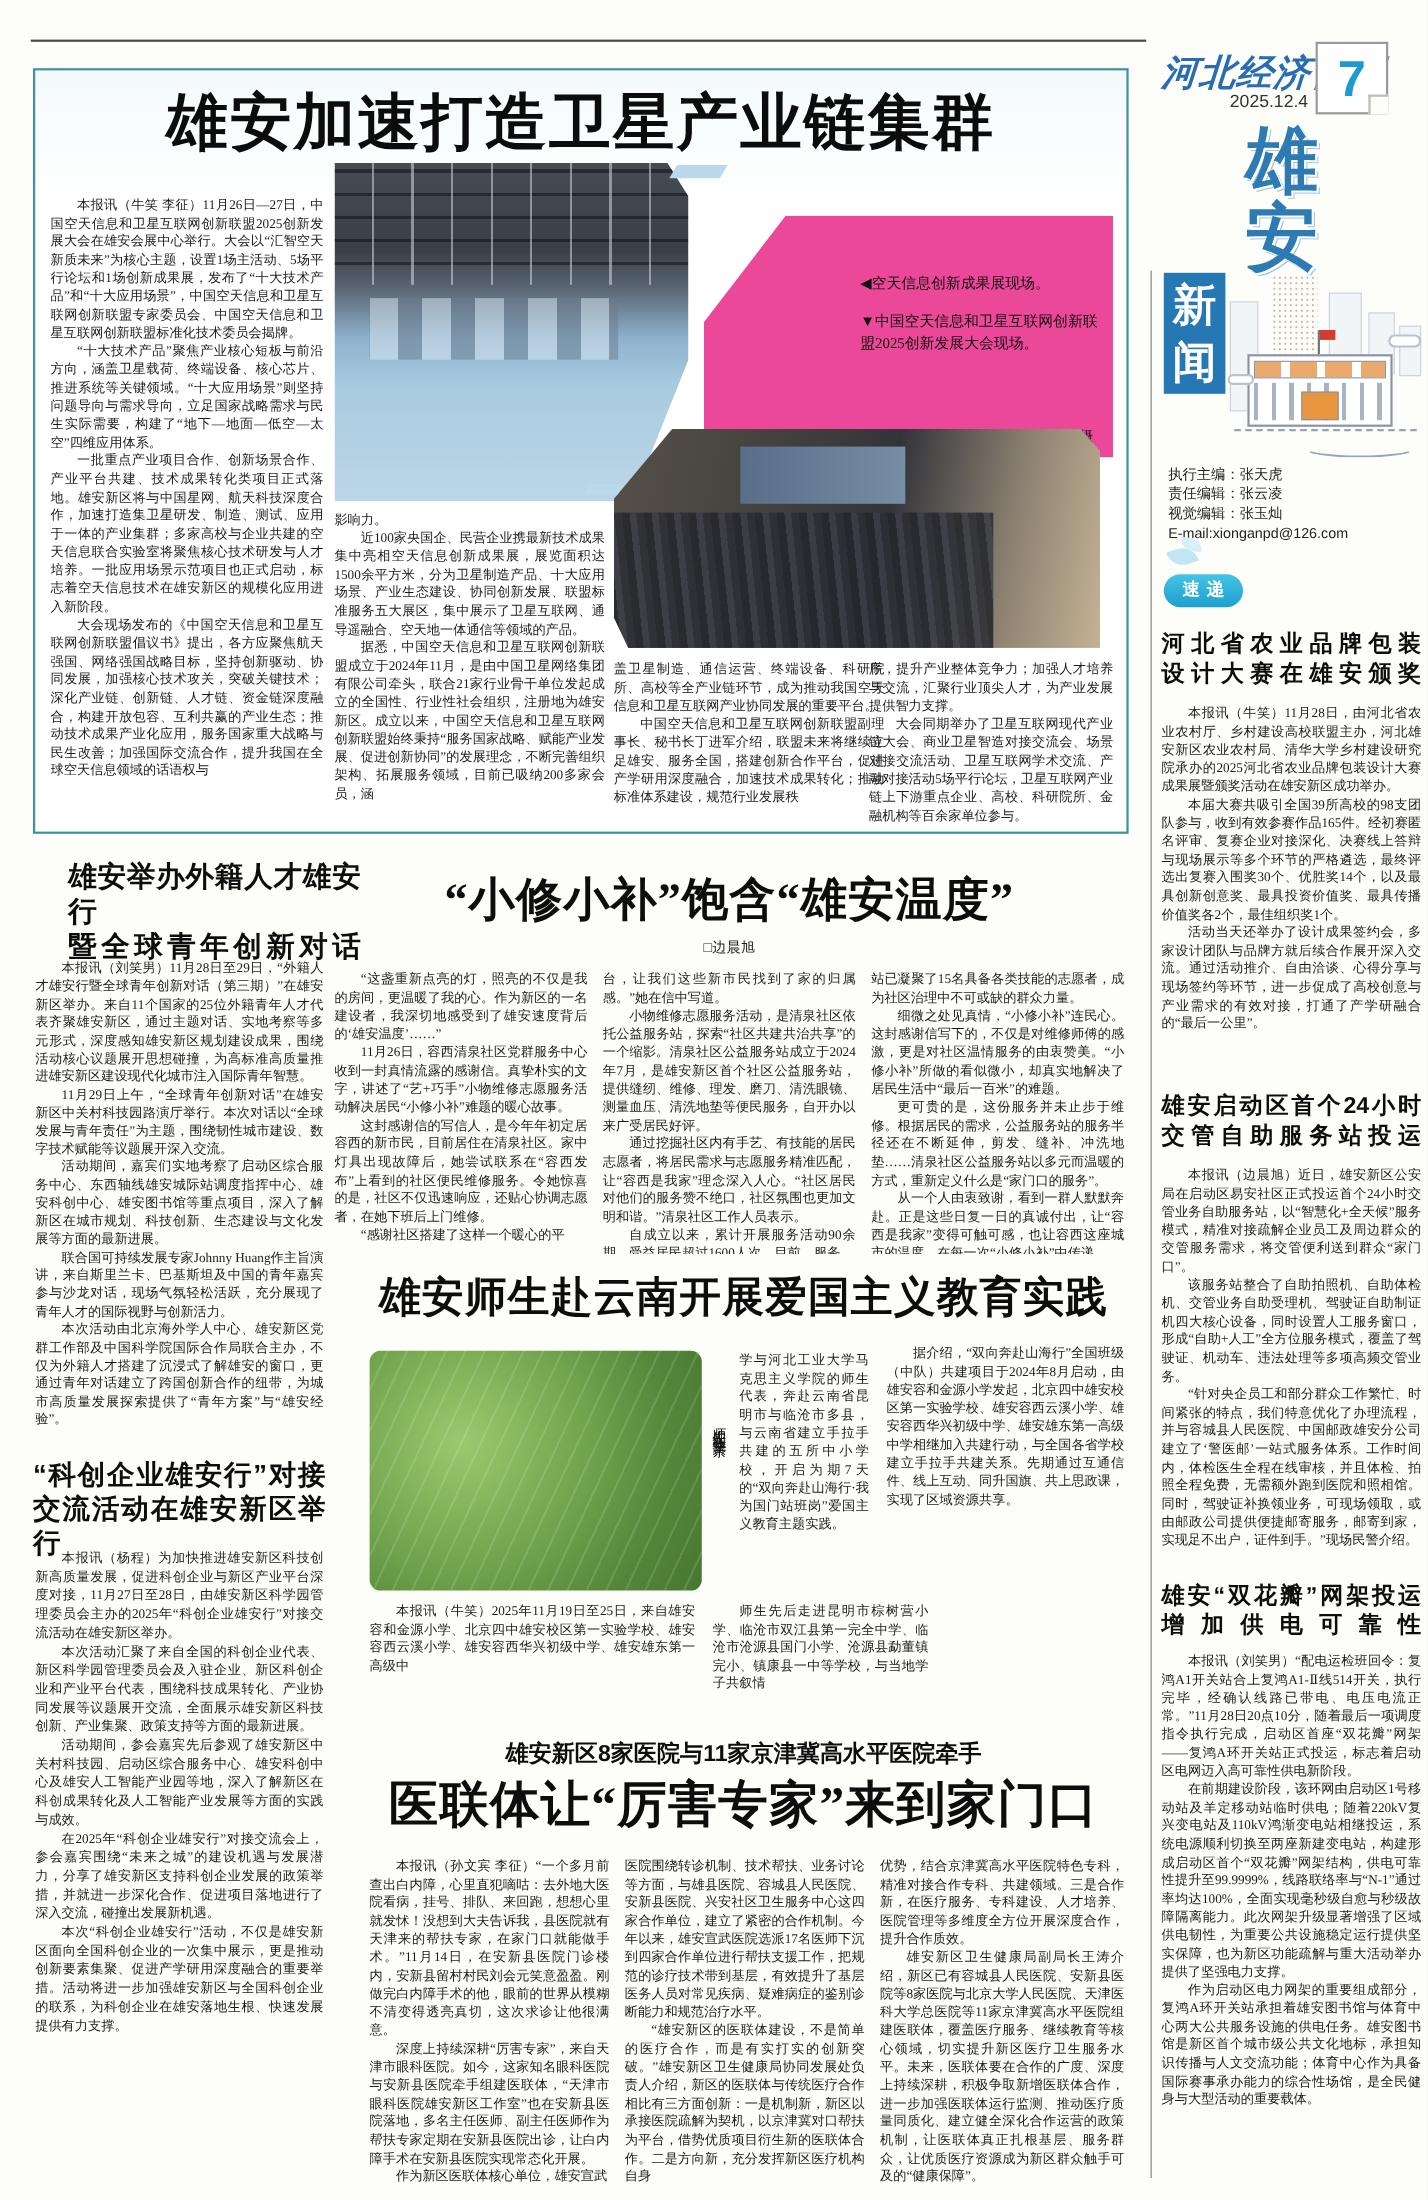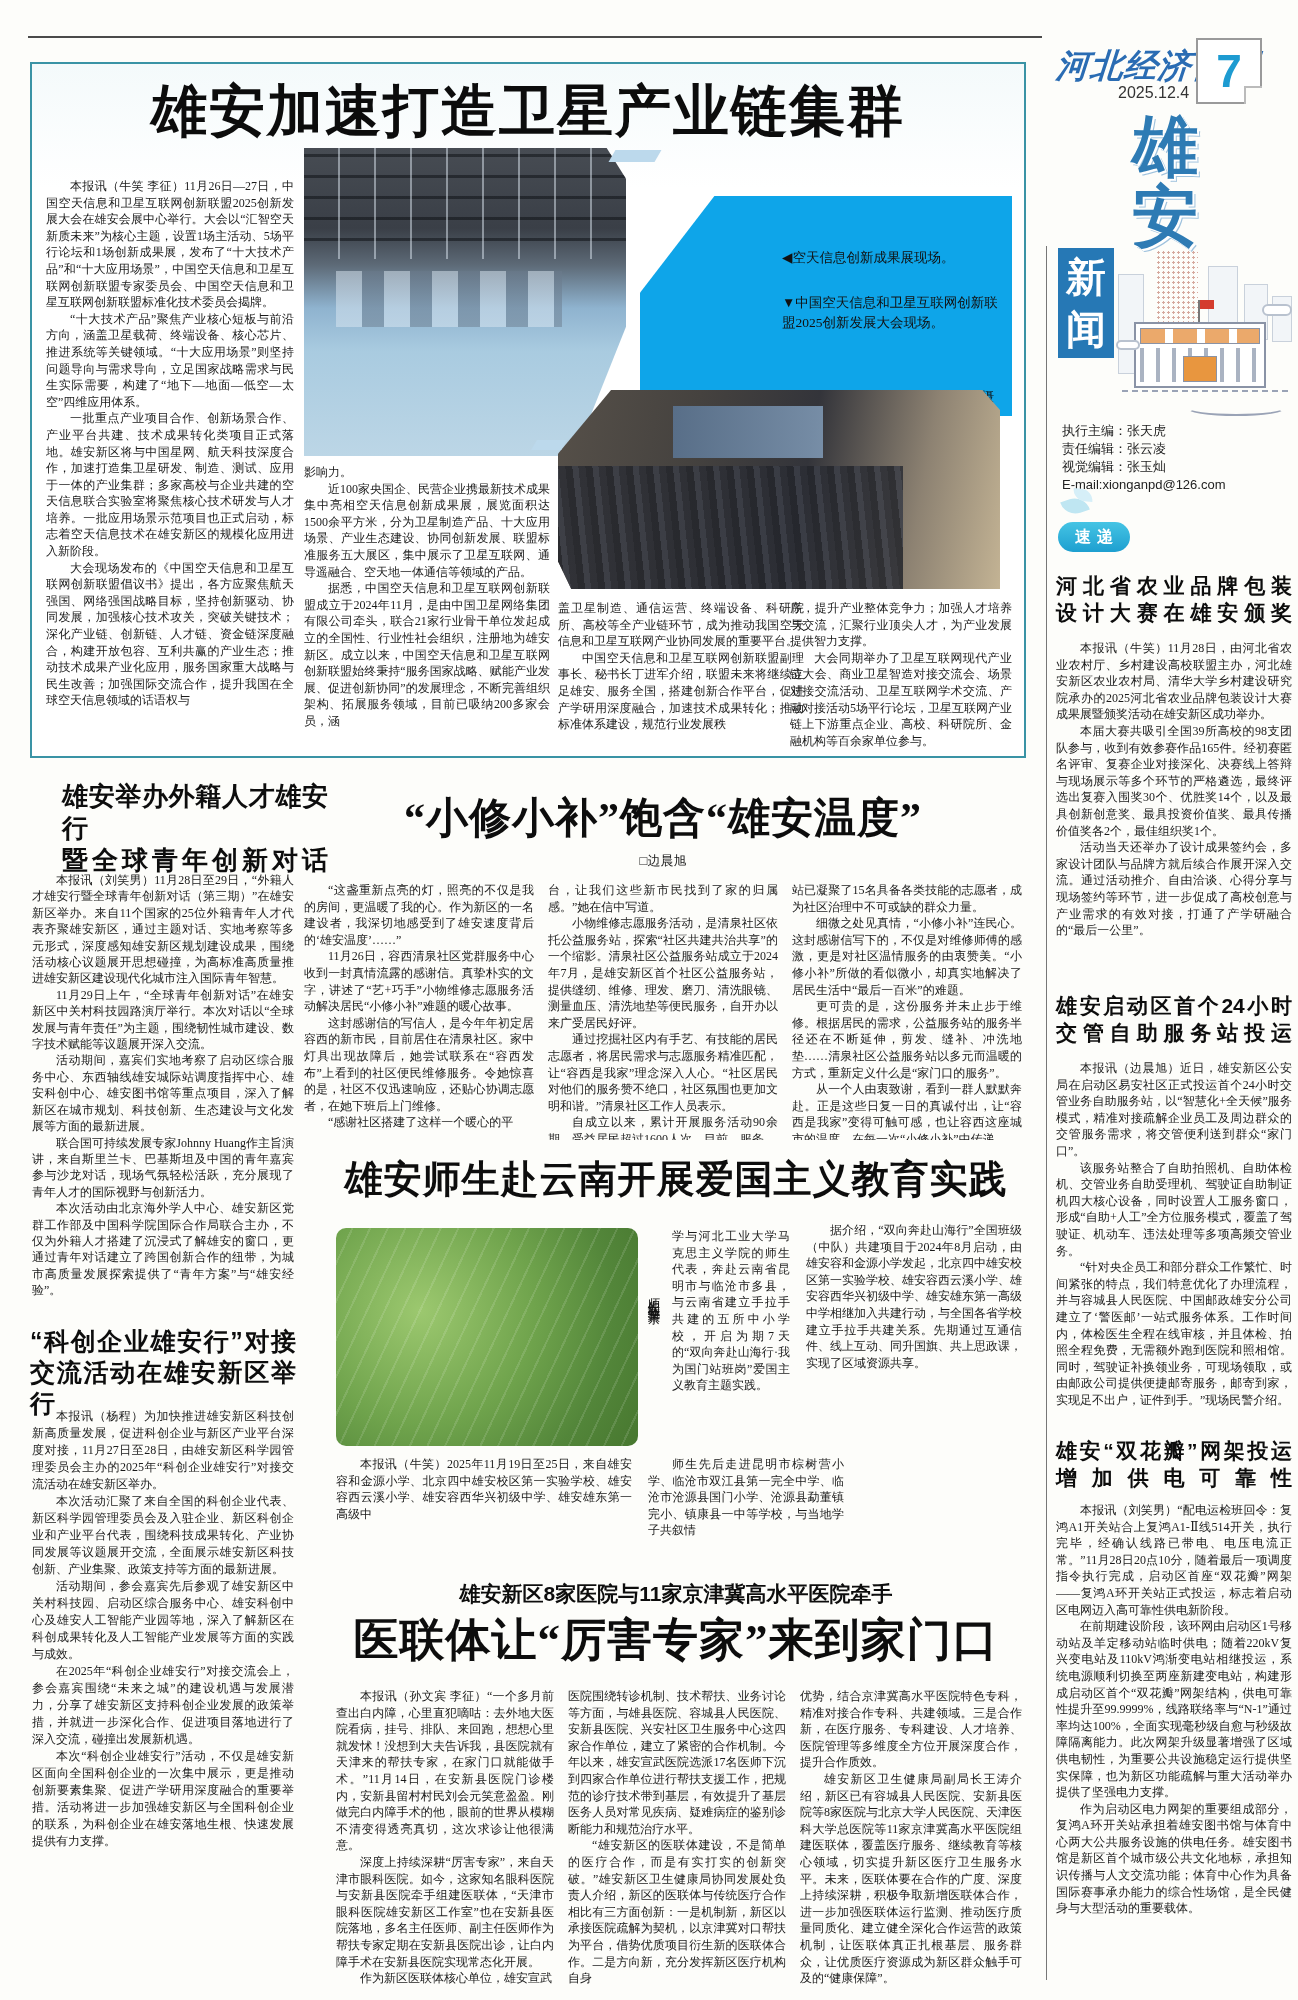--- a/index.html
+++ b/index.html
@@ -73,21 +73,21 @@
                repeating-linear-gradient(0deg,transparent 0 18px,rgba(15,18,22,.55) 18px 21px); }
   .photo1::after { content:""; position:absolute; left:10%; top:40%; width:70%; height:18%;
     background:repeating-linear-gradient(90deg,#dce8f2 0 26px,#6b7b8c 26px 48px); opacity:.5; }
   .photo2 { left:558px; top:390px; width:442px; height:199px;
     background:linear-gradient(100deg,#565049 0%,#45423f 30%,#33343a 55%,#8d8272 80%,#c3b394 100%);
     clip-path:polygon(12% 0,96% 0,100% 10%,100% 100%,3% 100%,0 86%,0 32%); }
   .photo2::before { content:""; position:absolute; left:26%; top:8%; width:34%; height:26%;
     background:linear-gradient(90deg,#5a7390,#7e97b2); opacity:.9; }
   .photo2::after { content:""; position:absolute; left:0; bottom:0; width:78%; height:62%;
     background:repeating-linear-gradient(84deg,#23252b 0 7px,#3a3d46 7px 13px,#2b2d34 13px 20px); opacity:.85; }
-  .cap-box { position:absolute; left:640px; top:196px; width:372px; height:220px; background:#0ea5e9;
+  .cap-box { position:absolute; left:640px; top:196px; width:372px; height:220px; background:#ec4899;
     clip-path:polygon(20% 0,100% 0,100% 100%,0 100%,0 44%); }
   .cap-text { position:absolute; left:142px; top:52px; width:216px; font-size:13.5px; line-height:20px; color:#111; }
   .cap-credit { position:absolute; right:18px; bottom:10px; font-size:13px; color:#111; }
   .accent { position:absolute; background:#bcd9ec; }
 
   
   .hl-sans { font-family:"Liberation Sans",sans-serif; font-weight:900; color:#0d0d0d; position:absolute; }
   .hl-serif { font-family:"Liberation Serif",serif; font-weight:900; color:#0d0d0d; position:absolute; }
   .stretch { text-align:justify; text-align-last:justify; }
 
@@ -163,21 +163,21 @@
       <p>本报讯（牛笑 李征）11月26日—27日，中国空天信息和卫星互联网创新联盟2025创新发展大会在雄安会展中心举行。大会以“汇智空天 新质未来”为核心主题，设置1场主活动、5场平行论坛和1场创新成果展，发布了“十大技术产品”和“十大应用场景”，中国空天信息和卫星互联网创新联盟专家委员会、中国空天信息和卫星互联网创新联盟标准化技术委员会揭牌。</p>
       <p>“十大技术产品”聚焦产业核心短板与前沿方向，涵盖卫星载荷、终端设备、核心芯片、推进系统等关键领域。“十大应用场景”则坚持问题导向与需求导向，立足国家战略需求与民生实际需要，构建了“地下—地面—低空—太空”四维应用体系。</p>
       <p>一批重点产业项目合作、创新场景合作、产业平台共建、技术成果转化类项目正式落地。雄安新区将与中国星网、航天科技深度合作，加速打造集卫星研发、制造、测试、应用于一体的产业集群；多家高校与企业共建的空天信息联合实验室将聚焦核心技术研发与人才培养。一批应用场景示范项目也正式启动，标志着空天信息技术在雄安新区的规模化应用进入新阶段。</p>
       <p>大会现场发布的《中国空天信息和卫星互联网创新联盟倡议书》提出，各方应聚焦航天强国、网络强国战略目标，坚持创新驱动、协同发展，加强核心技术攻关，突破关键技术；深化产业链、创新链、人才链、资金链深度融合，构建开放包容、互利共赢的产业生态；推动技术成果产业化应用，服务国家重大战略与民生改善；加强国际交流合作，提升我国在全球空天信息领域的话语权与</p>
     </div>
 
   <div class="photo photo1"></div>
   <div class="cap-box">
     <div class="cap-text">
       <p>◀空天信息创新成果展现场。</p>
-      <p style="margin-top:25px;">▼中国空天信息和卫星互联网创新联盟2025创新发展大会现场。</p>
+      <p style="margin-top:14px;">▼中国空天信息和卫星互联网创新联盟2025创新发展大会现场。</p>
     </div>
     <div class="cap-credit">李征 摄</div>
   </div>
   <div class="photo photo2"></div>
   <div class="accent" style="left:612px; top:150px; width:46px; height:12px; transform:skewX(-30deg);"></div>
   <div class="accent" style="left:534px; top:440px; width:30px; height:10px; transform:skewX(-30deg);"></div>
 
   <div class="txt" style="left:304px; top:464px; width:246px; height:290px;">
       <p class="cont">影响力。</p>
       <p>近100家央国企、民营企业携最新技术成果集中亮相空天信息创新成果展，展览面积达1500余平方米，分为卫星制造产品、十大应用场景、产业生态建设、协同创新发展、联盟标准服务五大展区，集中展示了卫星互联网、通导遥融合、空天地一体通信等领域的产品。</p>

